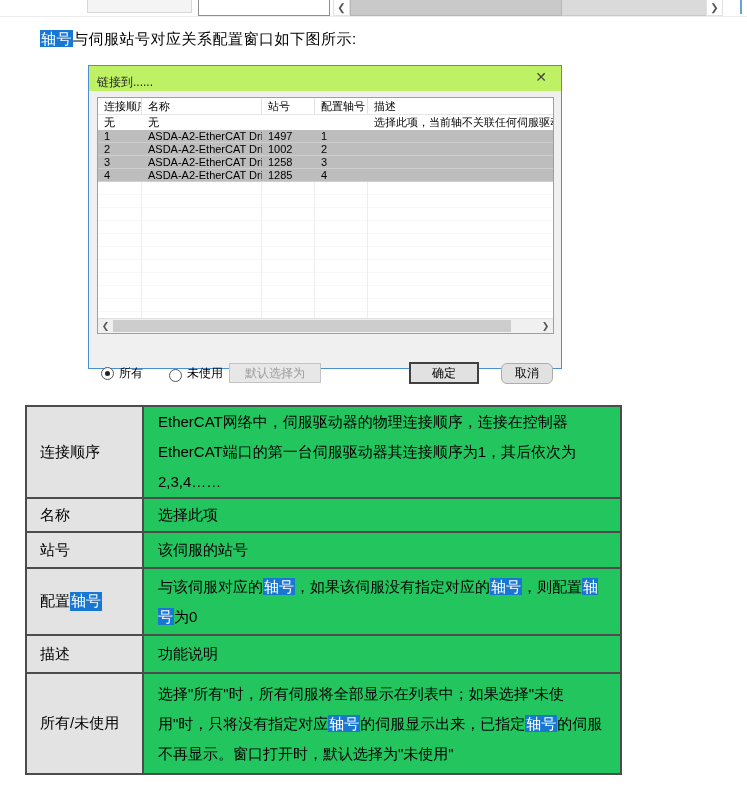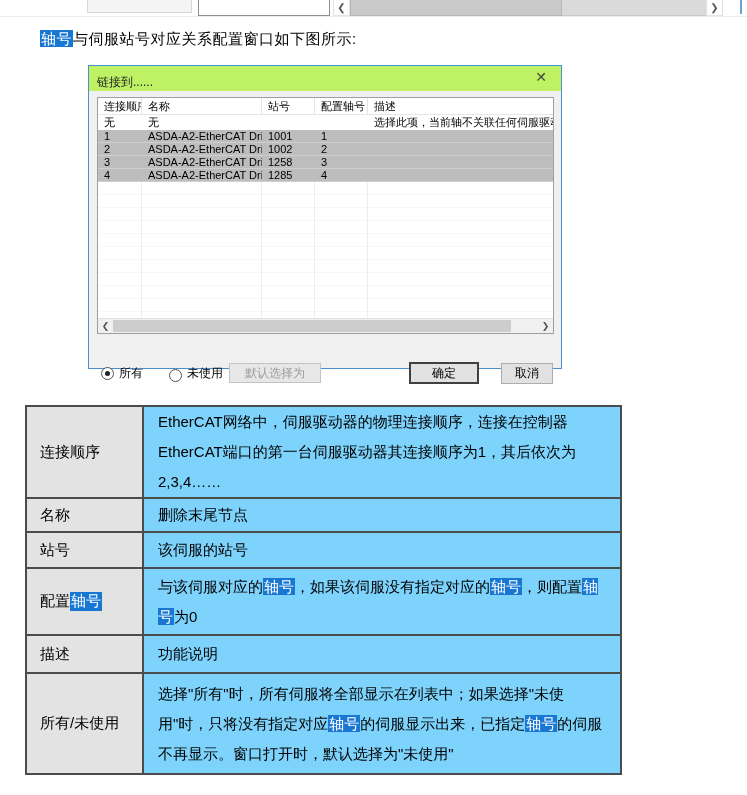--- a/index.html
+++ b/index.html
@@ -48,28 +48,28 @@
 
   .dlg-controls { position:absolute; left:0; top:279px; width:100%; height:25px;margin-top:16px; }
   .radio { position:absolute; display:flex; align-items:center; gap:5px; font-size:12px; top:4px; }
   .radio .circ { width:13px; height:13px; border:1px solid #555; border-radius:50%; background:#fff; position:relative; }
   .radio.checked .circ::after { content:""; position:absolute; left:3px; top:3px; width:5px; height:5px; border-radius:50%; background:#222; }
   .r-all { left:12px; }
   .r-unused { left:80px;align-items:flex-end; }
   .btn { position:absolute; font-size:12px; text-align:center; background:#e1e1e1; border:1px solid #adadad; }
   .btn-del { left:140px; top:2px; width:92px; height:20px; line-height:18px; background:#e7e7e7; border-color:#c3c3c3; color:#9c9c9c; }
   .btn-ok { left:320px; top:1px; width:70px; height:22px; line-height:18px; border:2px solid #404040; }
-  .btn-cancel { left:412px; top:2px; width:52px; height:21px; line-height:19px; }
+  .btn-cancel { left:412px; top:2px; width:52px; height:21px; line-height:19px;border-radius:6px; }
 
   
   .xtable { position:absolute; left:25px; top:405px; width:597px; background:#4c4c4c; border:2px solid #4c4c4c;
             display:grid; grid-template-columns:115px 1fr; gap:2px;
             grid-template-rows:90px 32px 34px 65px 36px 99px; }
   .xterm { background:#e3e3e3; display:flex; align-items:center; padding-left:13px; font-size:15px; }
-  .xdef  { background:#7dd3fc; display:flex; align-items:center; padding:12px 14px; font-size:15px; line-height:30px; }
+  .xdef  { background:#22c55e; display:flex; align-items:center; padding:12px 14px; font-size:15px; line-height:30px; }
   .xdef > div { width:100%; }
 </style>
 </head>
 <body>
 
 <div class="topstrip">
   <div class="ts-panel"></div>
   <div class="ts-textbox"></div>
   <div class="ts-scroll">
     <div class="sb-btn">
@@ -104,21 +104,21 @@
     <div class="lrow lr-none">
       <span>无</span>
       <span>无</span>
       <span></span>
       <span></span>
       <span>选择此项，当前轴不关联任何伺服驱动器</span>
     </div>
     <div class="lrow lr-data sel">
       <span>1</span>
       <span>ASDA-A2-EtherCAT Drive</span>
-      <span>1001</span>
+      <span>1497</span>
       <span>1</span>
       <span></span>
     </div>
     <div class="lrow lr-data sel">
       <span>2</span>
       <span>ASDA-A2-EtherCAT Drive</span>
       <span>1002</span>
       <span>2</span>
       <span></span>
     </div>
@@ -176,21 +176,21 @@
       <span>连接顺序</span>
     </div>
   <div class="xdef">
       <div><span>EtherCAT网络中，伺服驱动器的物理连接顺序，连接在控制器EtherCAT端口的第一台伺服驱动器其连接顺序为1，其后依次为2,3,4……</span></div>
     </div>
 
   <div class="xterm">
       <span>名称</span>
     </div>
   <div class="xdef">
-      <div><span>删除末尾节点</span></div>
+      <div><span>选择此项</span></div>
     </div>
 
   <div class="xterm">
       <span>站号</span>
     </div>
   <div class="xdef">
       <div><span>该伺服的站号</span></div>
     </div>
 
   <div class="xterm">

